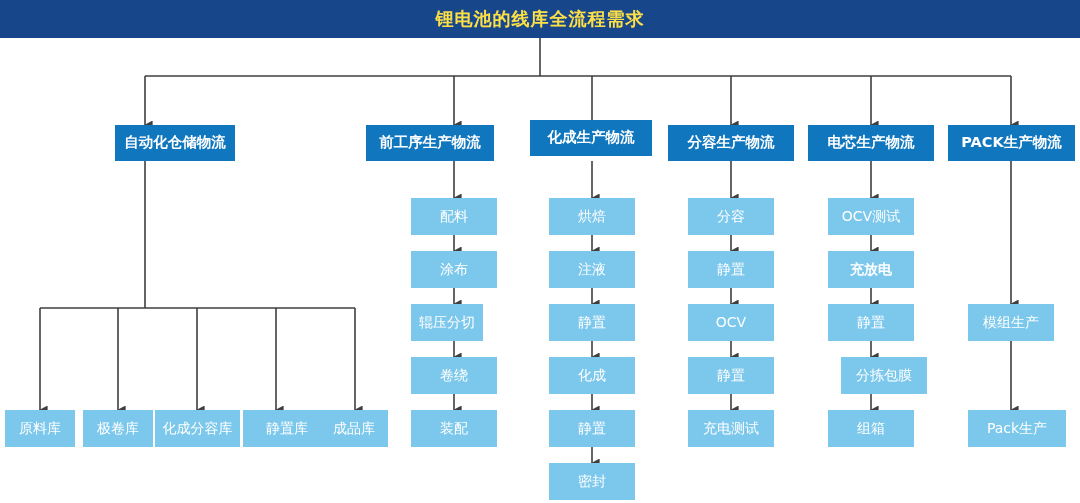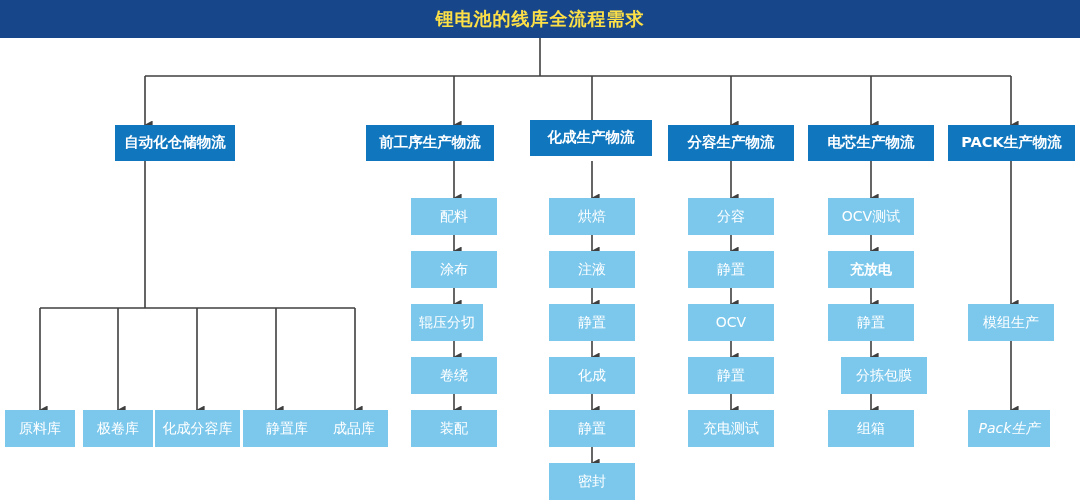--- a/index.html
+++ b/index.html
@@ -211,17 +211,17 @@
   <div class="node step" style="left:828px;top:357px;width:86px;margin-left:13px;">
     <span class="small">分拣包膜</span>
   </div>
   <div class="node step" style="left:828px;top:410px;width:86px;">
     <span>组箱</span>
   </div>
 
   <div class="node step" style="left:968px;top:304px;width:86px;">
     <span>模组生产</span>
   </div>
-  <div class="node step" style="left:968px;top:410px;width:82px;font-style:italic;">
+  <div class="node step" style="left:968px;top:410px;width:98px;">
     <span>Pack生产</span>
   </div>
 
 </div>
 
 </body></html>

